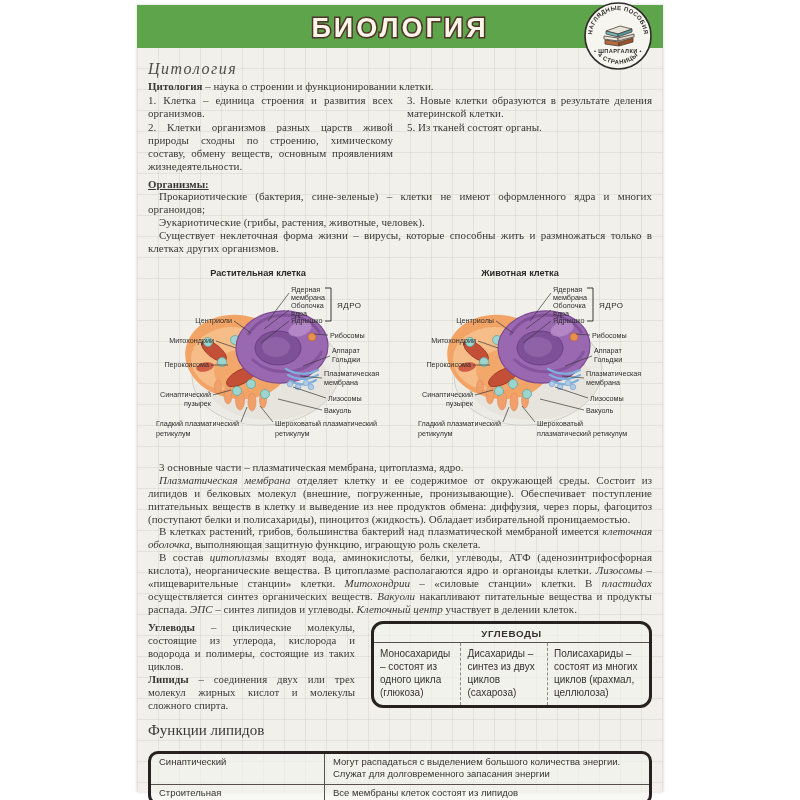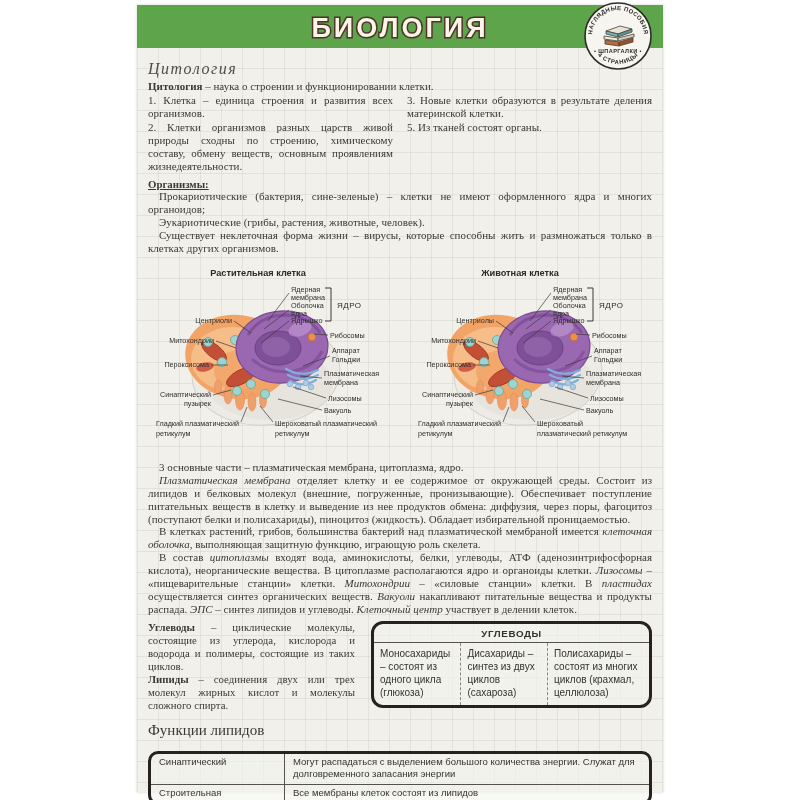--- a/index.html
+++ b/index.html
@@ -35,21 +35,21 @@
   .carb-cells{display:grid;grid-template-columns:1fr 1fr 1.18fr;}
   .carb-cell{font-family:"Liberation Sans",sans-serif;font-size:10px;line-height:1.3;text-align:left;
              padding:4px 6px 6px;color:#35332f;}
   .carb-cell + .carb-cell{border-left:1px dashed #8d897f;}
   .lip-title{font-weight:normal;font-size:15px;margin:10px 0 12px 0;}
   .lip-table{border:3px solid #272220;border-radius:10px;overflow:hidden;background:rgba(244,243,238,.6);}
   .lip-row{display:grid;grid-template-columns:133px 1fr;border-top:1px solid #56524b;}
   .lip-row:first-child{border-top:none;}
   .lip-name,.lip-desc{font-family:"Liberation Sans",sans-serif;font-size:9.5px;line-height:1.3;
                       padding:2px 8px 3px;color:#35332f;}
-  .lip-desc{border-left:1px solid #56524b;}
+  .lip-desc{border-left:1px solid #56524b;margin-left:40px;}
   svg text{font-family:"Liberation Sans",sans-serif;}
 </style>
 </head>
 <body>
 
 <div class="stage">
   <div class="page">
 
     <div class="header-bar">
       <svg width="320" height="40">

